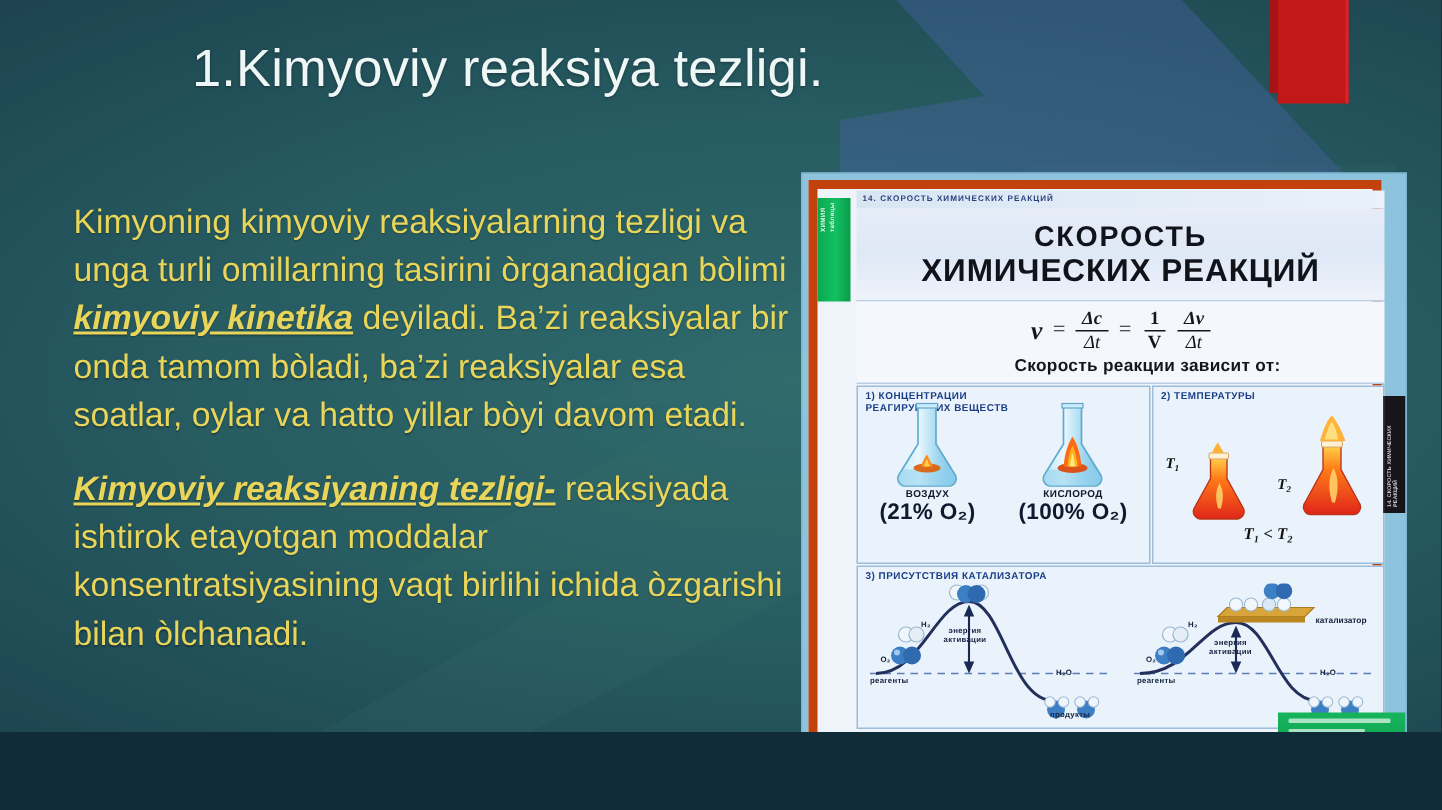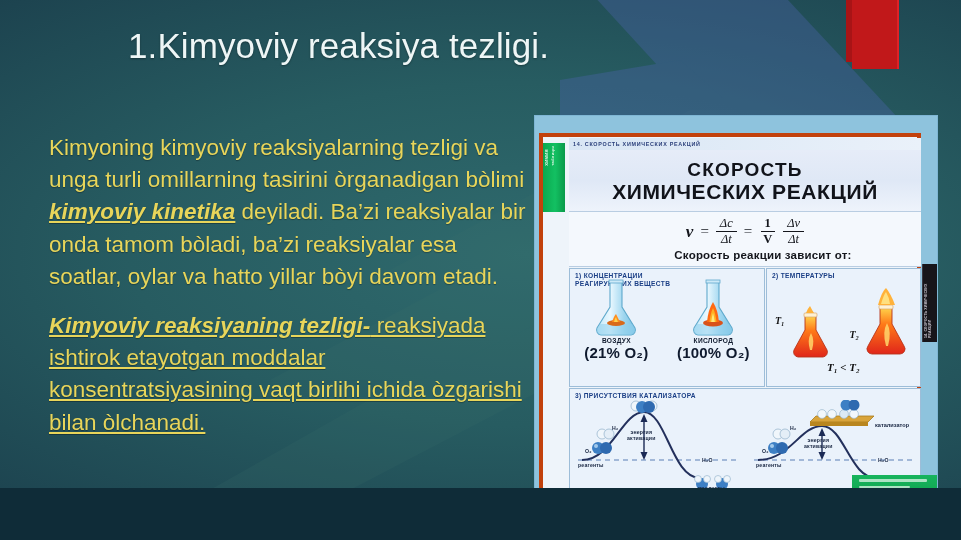--- a/index.html
+++ b/index.html
@@ -50,40 +50,40 @@
   
   #body-col {
     position: absolute; left: 49px; top: 132px; width: 478px;
   }
   .para {
     color: #e8d55a;
     font-size: 22.5px;
     line-height: 32.2px;
     text-shadow: 0 1px 1px rgba(0,0,0,.3);
   }
-  .para + .para { margin-top: 17px; text-decoration: underline; }
+  .para + .para { margin-top: 17px; }
   .emph {
     font-weight: bold;
     font-style: italic;
     text-decoration: underline;
     text-underline-offset: 2px;
   }
 
   
   #poster {
     position: absolute; left: 534px; top: 115px;
     width: 404px; height: 398px;
     background: #8ec3dd;
     border: 1px solid #7fb6d4;
     overflow: hidden;
   }
   #poster-inner {
-    position: absolute; left: 4px; top: 17px; width: 382px; height: 384px;
+    position: absolute; left: 4px; top: 4px; width: 382px; height: 384px;
     background: #eef4fa;
-    border: 4px solid #c2410c;
+    border: 6px solid #c2410c;
   }
   
   .green-tab {
     position: absolute; left: 0px; top: 6px; width: 22px; height: 69px;
     background: linear-gradient(90deg,#0aa84f,#13c062 55%,#0a9a49);
     z-index: 6;
   }
   .green-tab span {
     display: block;
     transform: rotate(180deg);
@@ -143,21 +143,21 @@
     display: flex; flex-direction: column; align-items: center; justify-content: center;
     border-bottom: 1px solid #b9cde2;
   }
   .formula {
     display: flex; align-items: center; gap: 7px;
     font-family: "Liberation Serif", serif; color: #14161c;
   }
   .formula .v { font-style: italic; font-size: 17px; font-weight: bold; }
   .formula .eq { font-size: 15px; }
   .frac { display: inline-flex; flex-direction: column; align-items: center; line-height: 1.05; }
-  .frac .num { font-size: 12.5px; border-bottom: 1.4px solid #14161c; padding: 0 4px 1px; font-style: italic; }
+  .frac .num { font-size: 12.5px; border-bottom: 1.4px solid #14161c; padding: 0 4px 1px; font-style: italic; font-weight: bold; }
   .frac .den { font-size: 12.5px; padding: 1px 4px 0; font-style: italic; }
   .frac.up .num, .frac.up .den { font-style: normal; font-weight: bold; }
   .formula-sub {
     font-size: 11.5px; font-weight: bold; color: #14161c; margin-top: 3px;
     letter-spacing: .2px;
     margin-left: 36px;
   }
 
   .sec { position: absolute; background: #eaf2fb; border: 1px solid #9dbdd8; }
   .sec-title {

